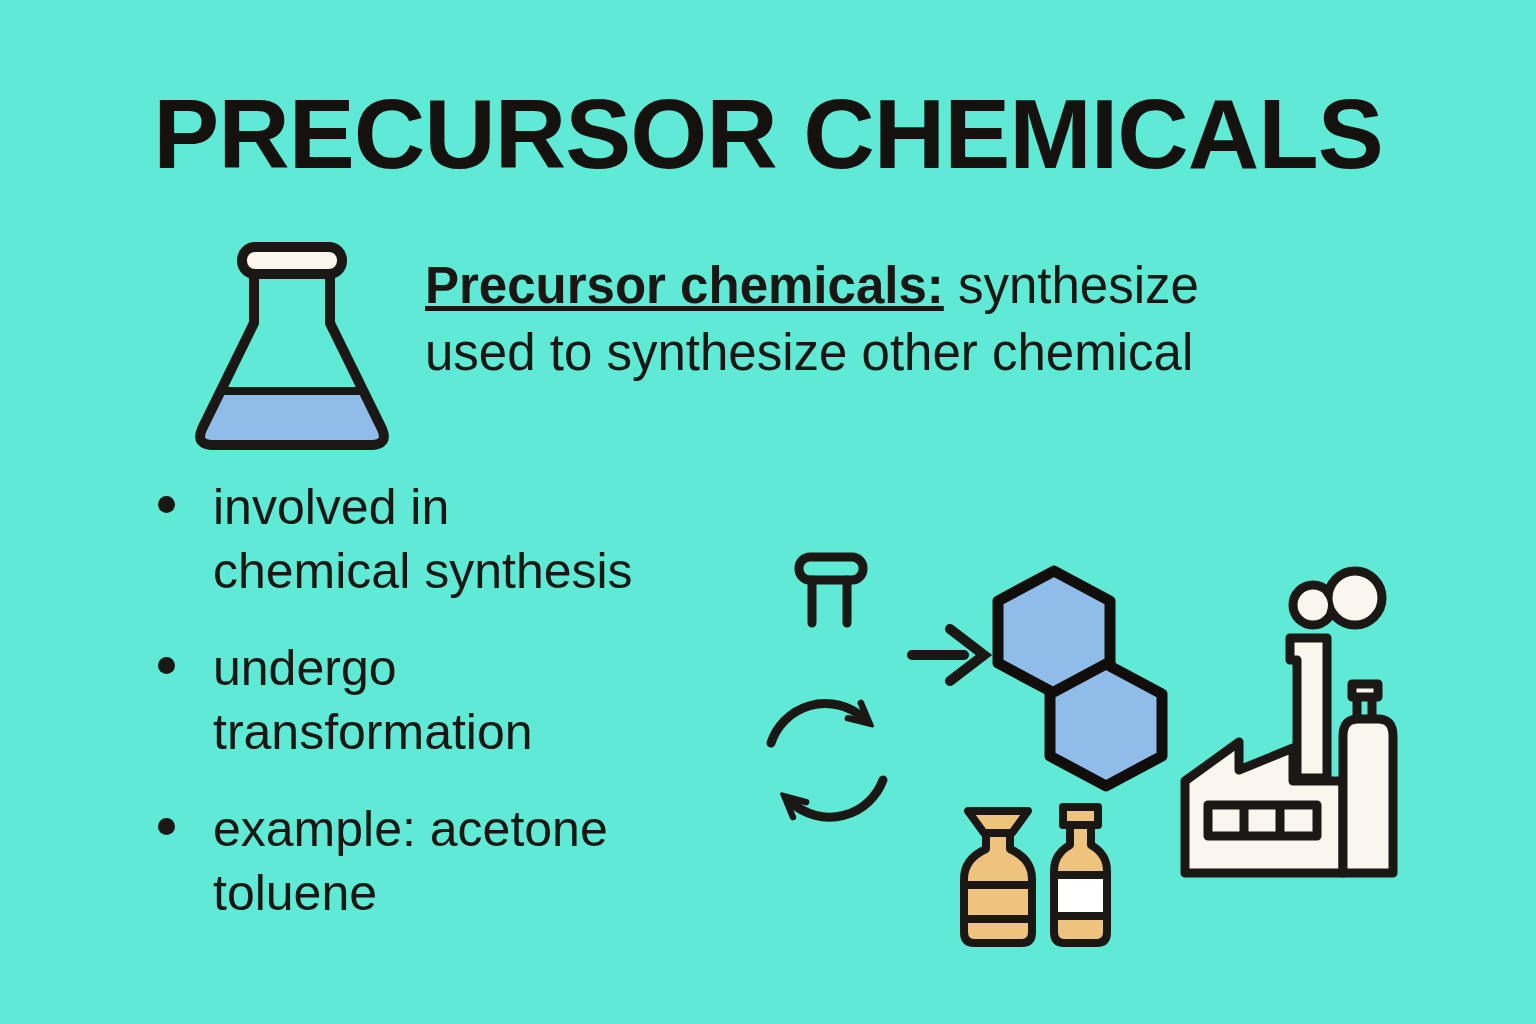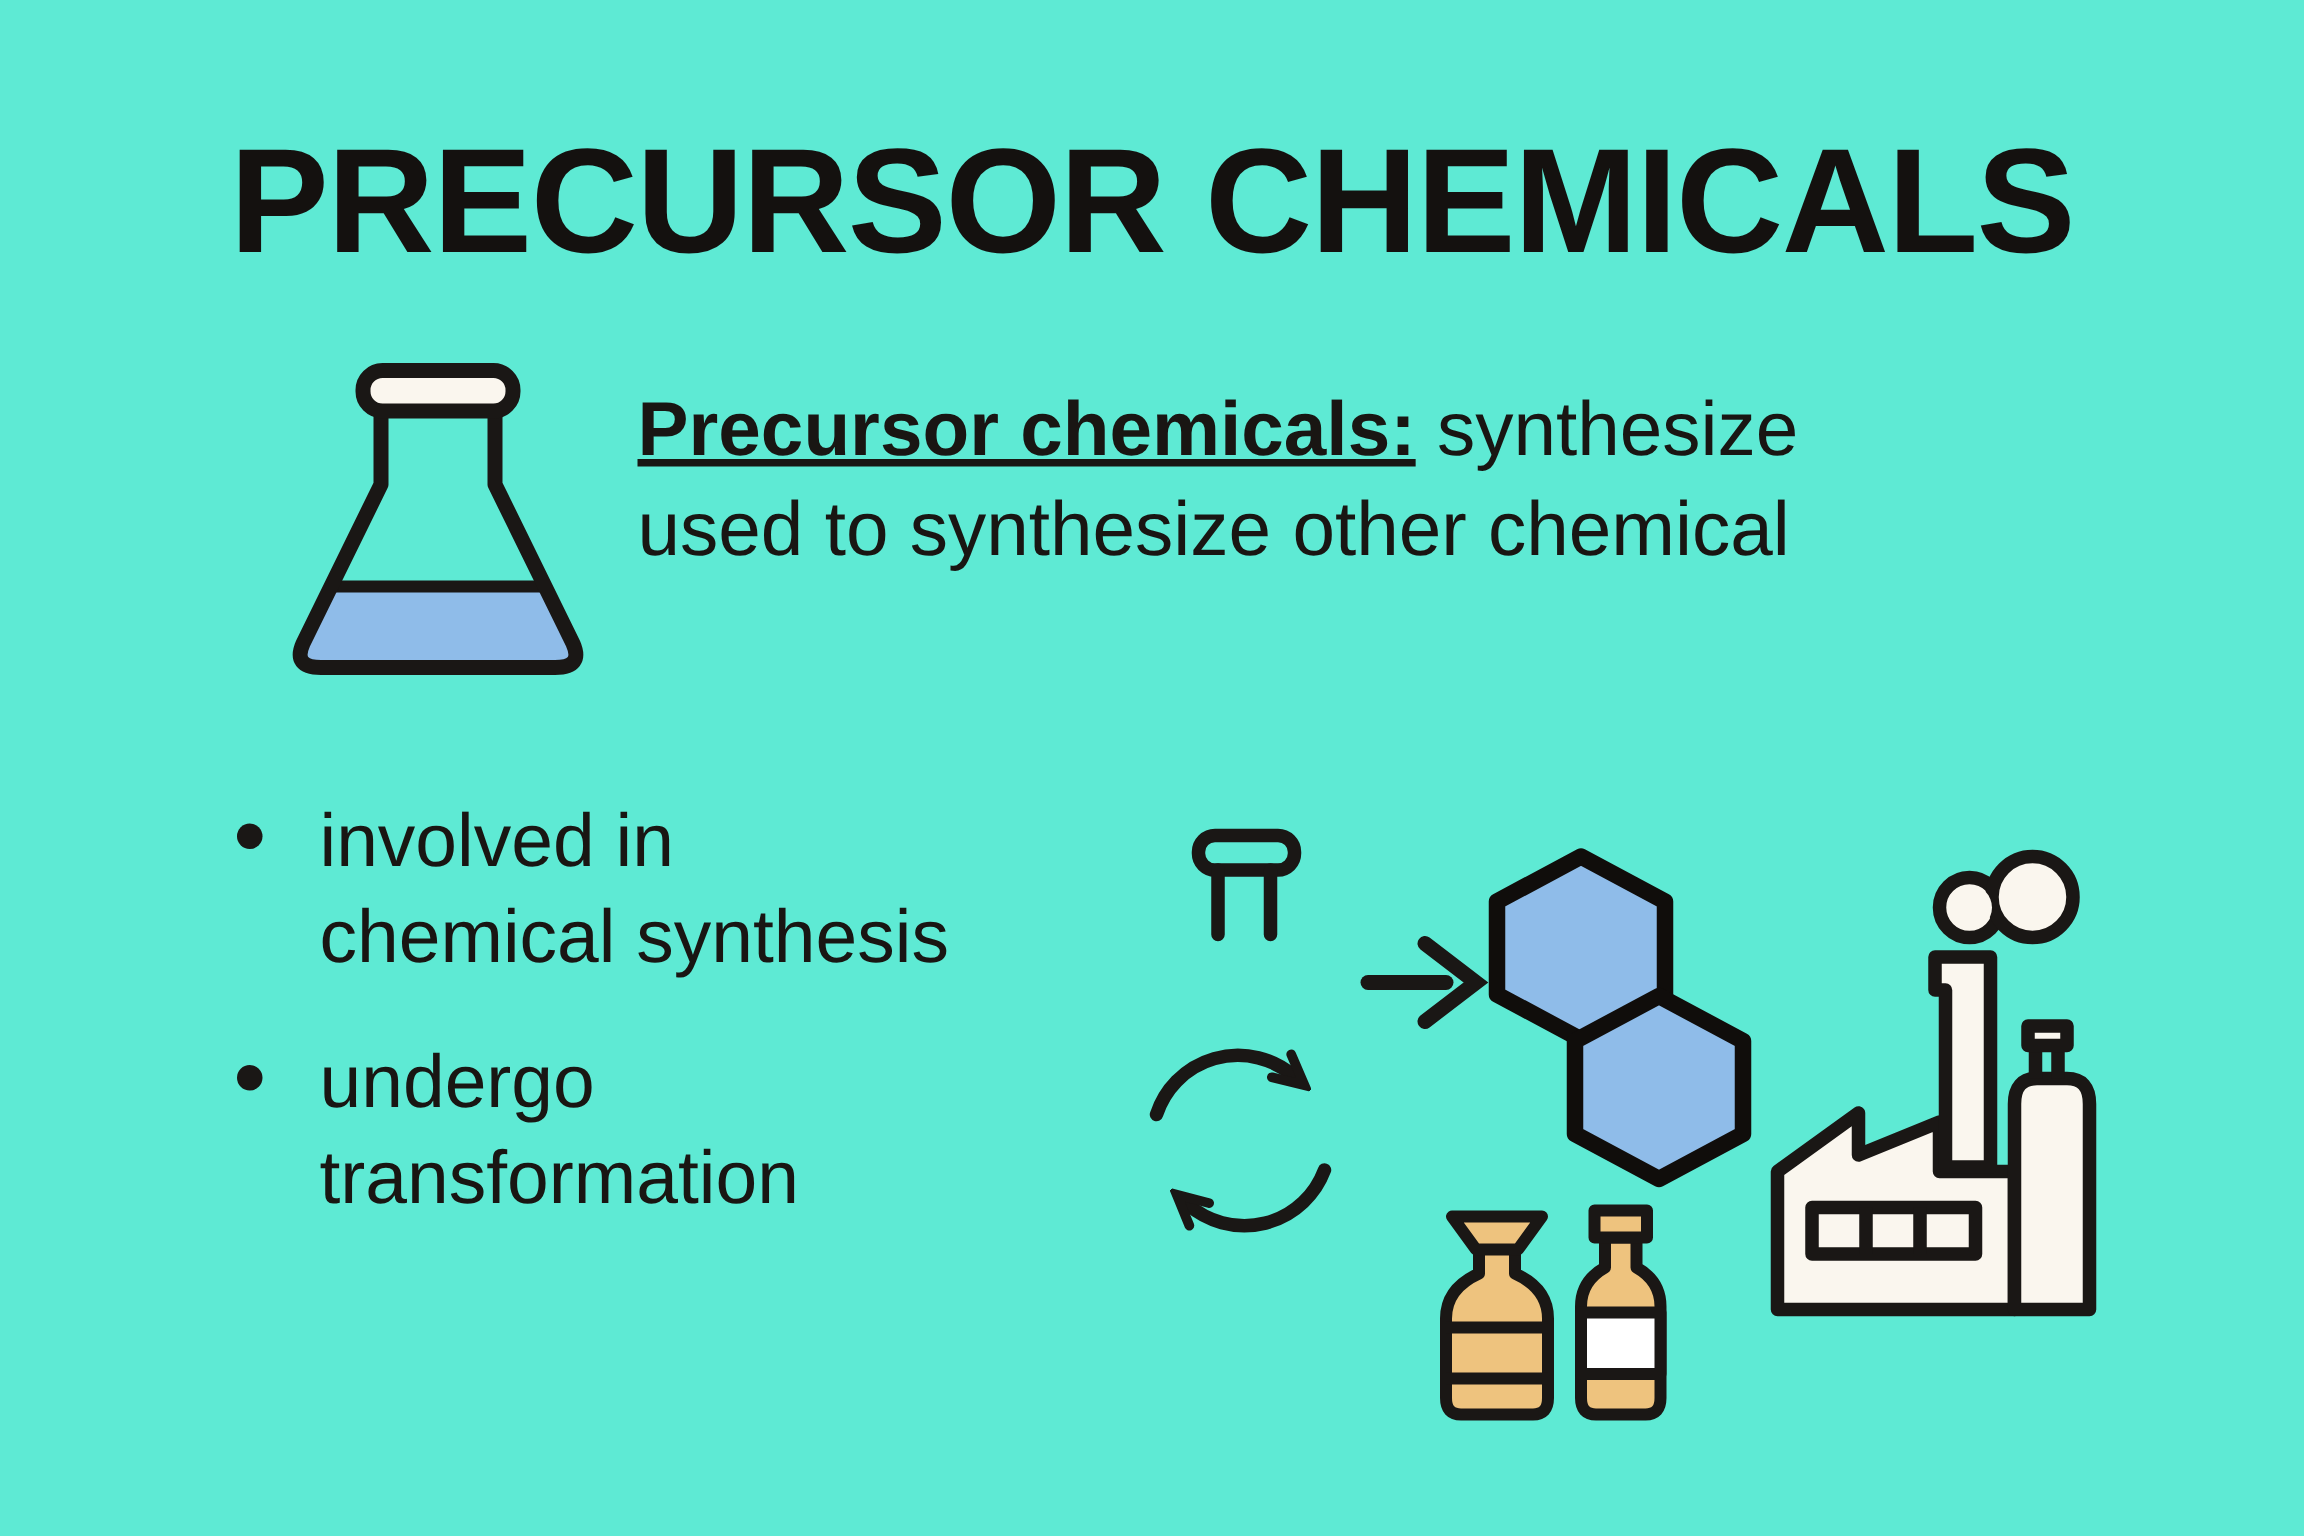--- a/index.html
+++ b/index.html
@@ -13,21 +13,21 @@
     letter-spacing:-1px;color:#14110f;white-space:nowrap;
   }
   svg{position:absolute;display:block;overflow:visible;}
   .flask{left:192px;top:243px;width:200px;height:210px;}
   .definition{
     position:absolute;left:425px;top:252px;margin:0;
     font-size:51px;line-height:67px;color:#191613;
   }
   .def-line{display:block;white-space:nowrap;}
   .definition strong{font-weight:bold;text-decoration:underline;}
-  .bullets{position:absolute;left:158px;top:528px;margin:0;padding:0;list-style:none;width:620px;}
+  .bullets{position:absolute;left:158px;top:475px;margin:0;padding:0;list-style:none;width:620px;}
   .bullet{display:flex;margin:0 0 33px 0;}
   .dot{width:17px;height:17px;border-radius:50%;background:#1a1715;margin:21px 38px 0 0;flex:none;}
   .bullet-text{font-size:50px;line-height:64px;color:#191613;}
   .b-line{display:block;white-space:nowrap;}
   .flasktop{left:795px;top:552px;width:80px;height:78px;}
   .arrow{left:906px;top:620px;width:90px;height:72px;}
   .hexes{left:995px;top:566px;width:180px;height:228px;}
   .cycle{left:762px;top:695px;width:135px;height:155px;}
   .bottles{left:958px;top:799px;width:155px;height:152px;}
   .factory{left:1175px;top:556px;width:230px;height:325px;}
@@ -56,20 +56,27 @@
       <span class="bullet-text">
         <span class="b-line">involved in</span>
         <span class="b-line">chemical synthesis</span>
       </span>
     </li>
     <li class="bullet">
       <span class="dot"></span>
       <span class="bullet-text">
         <span class="b-line">undergo</span>
         <span class="b-line">transformation</span>
+      </span>
+    </li>
+    <li class="bullet">
+      <span class="dot"></span>
+      <span class="bullet-text">
+        <span class="b-line">example: acetone</span>
+        <span class="b-line">toluene</span>
       </span>
     </li>
   </ul>
 
   <svg class="flasktop" viewBox="0 0 80 78">
     <rect x="4" y="5" width="64" height="23" rx="11" fill="none" stroke="#1a1715" stroke-width="9"></rect>
     <path d="M17,28 V71 M52,28 V71" fill="none" stroke="#1a1715" stroke-width="9" stroke-linecap="round"></path>
   </svg>
 
   <svg class="arrow" viewBox="0 0 90 72">

